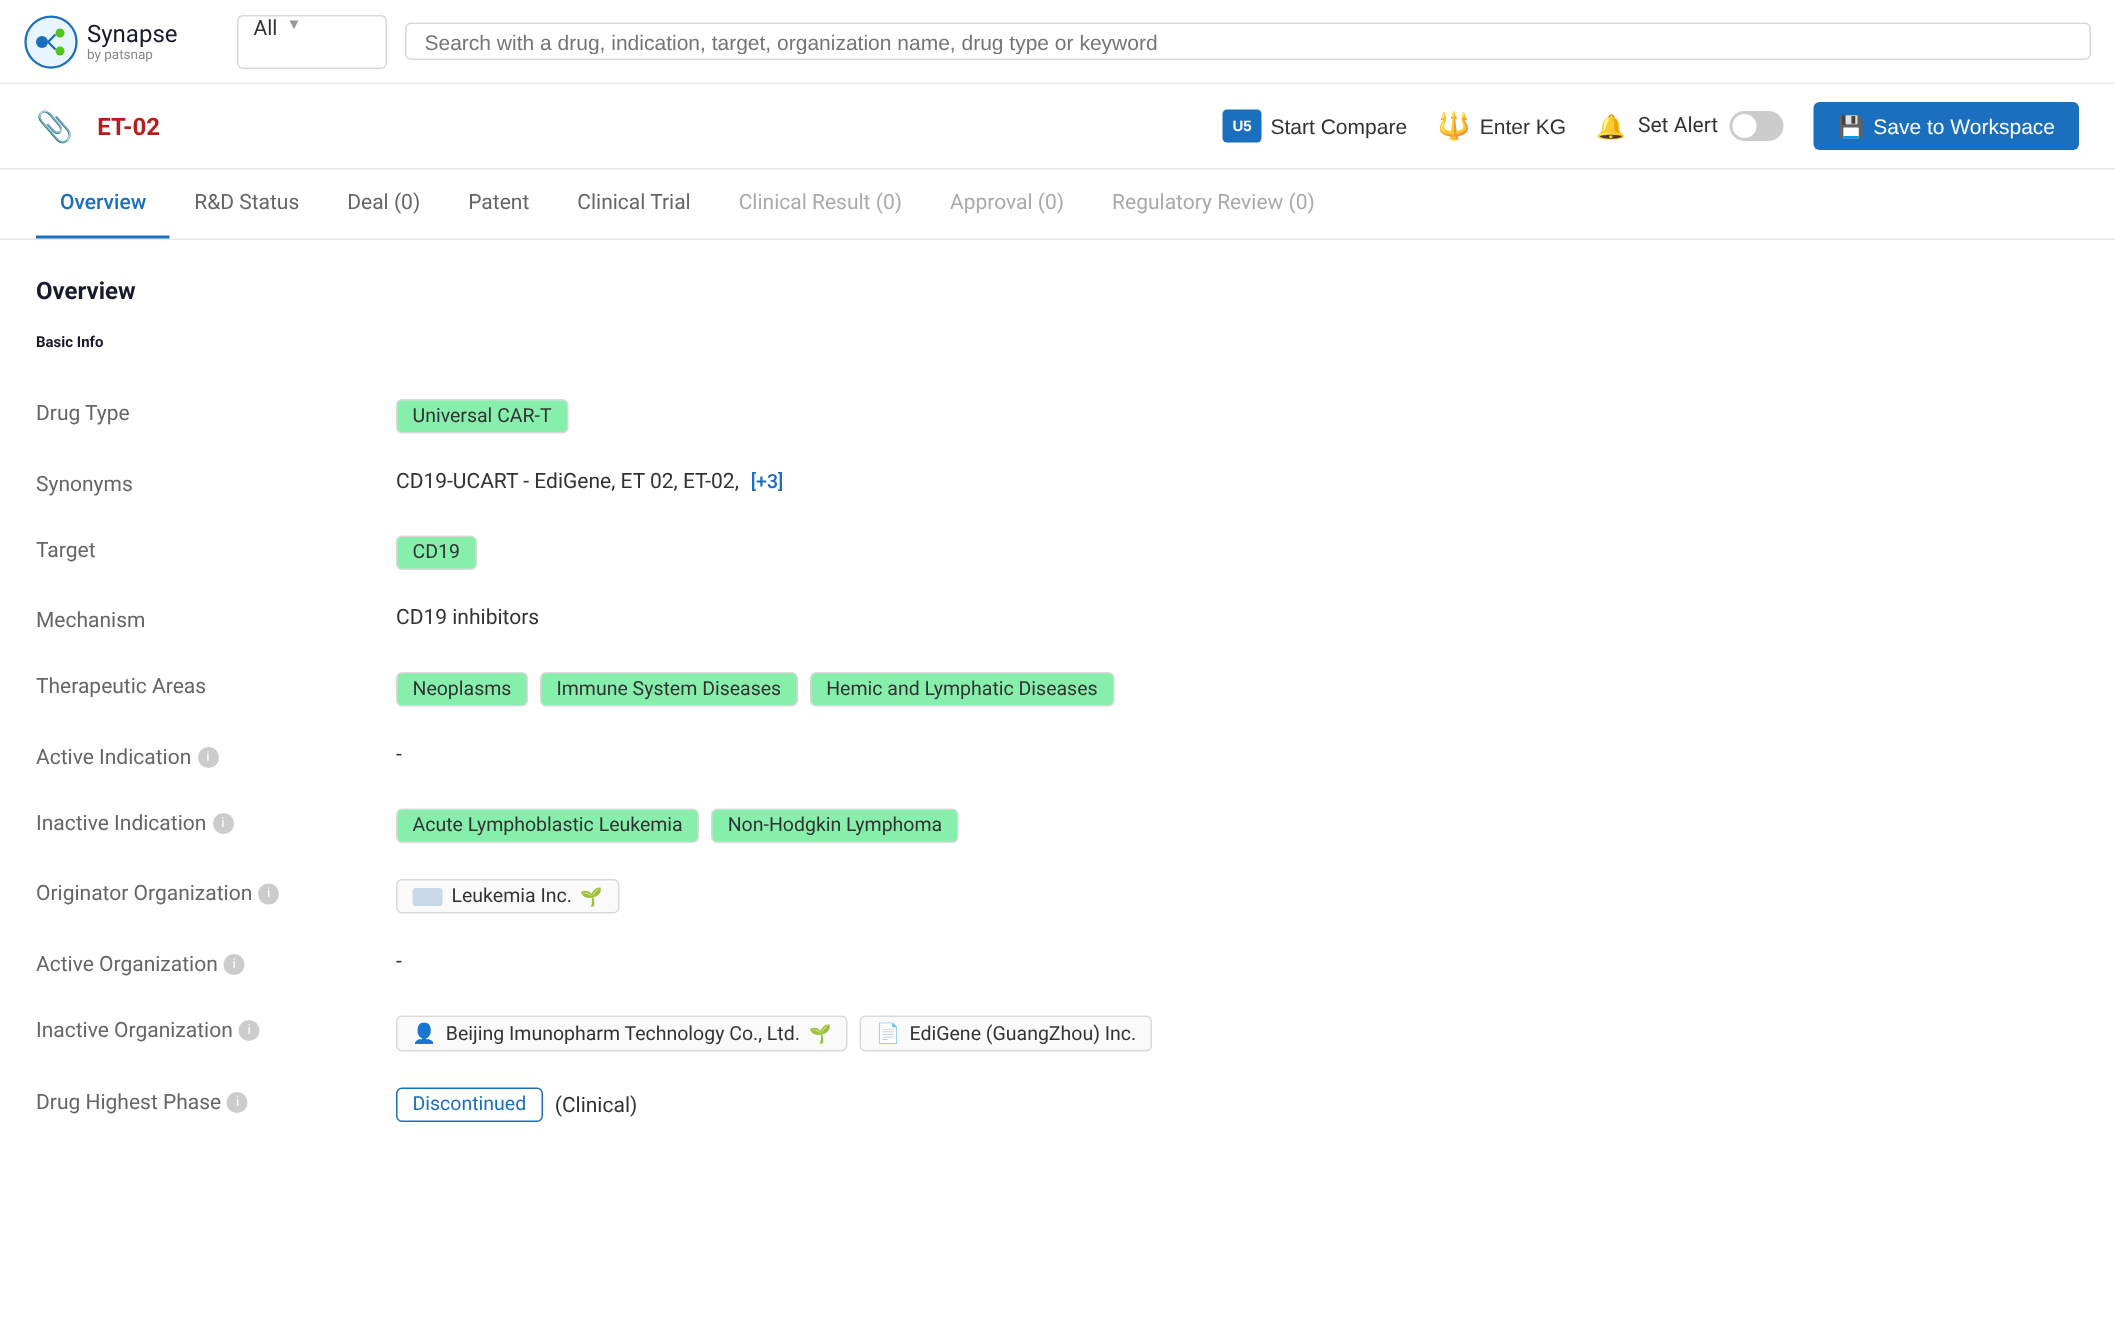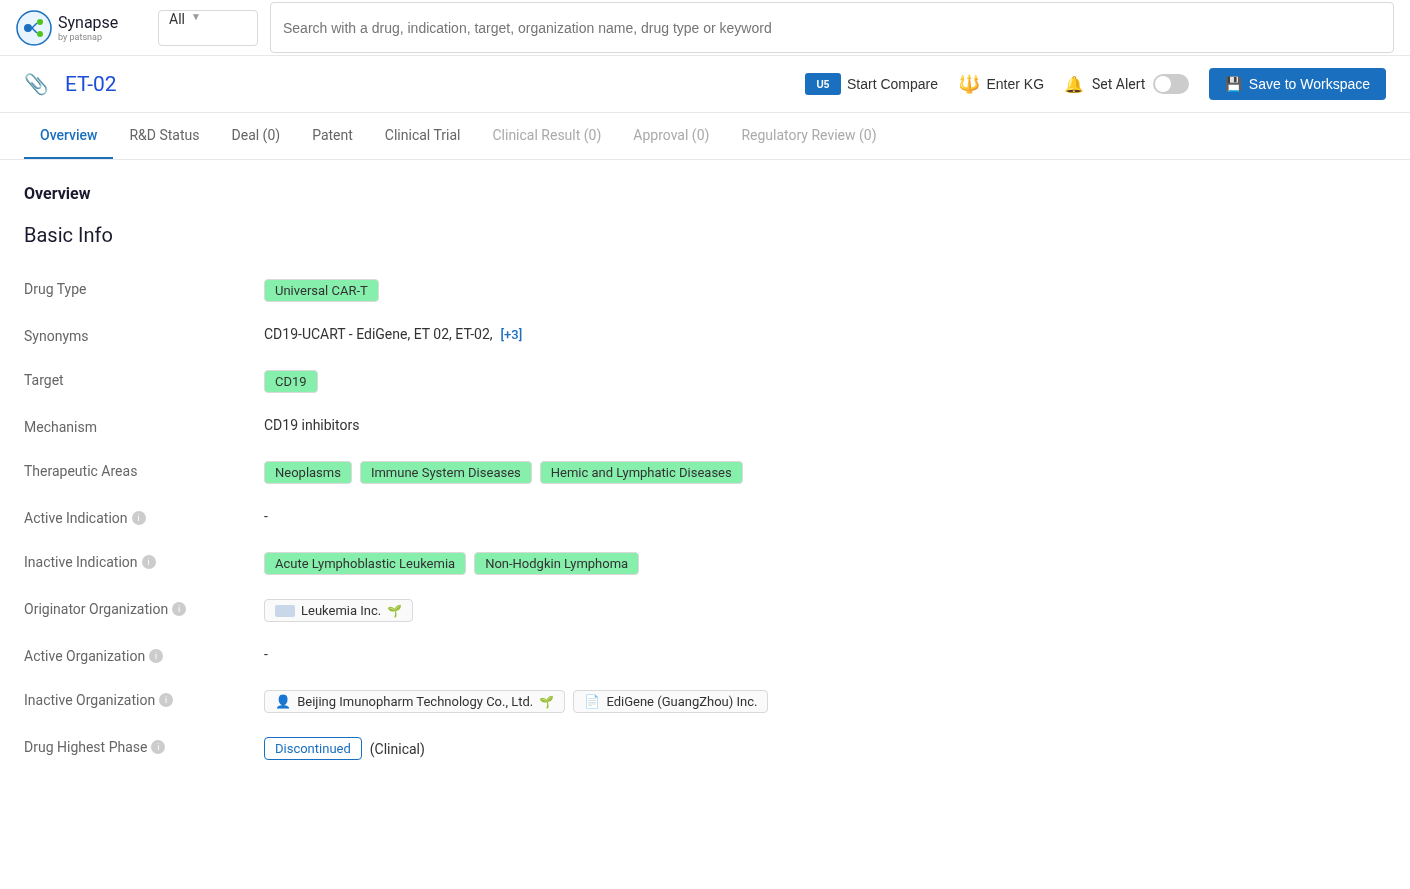--- a/index.html
+++ b/index.html
@@ -13,33 +13,33 @@
     .logo-area { display: flex; align-items: center; gap: 6px; min-width: 130px; }
 
     .search-dropdown {
       display: flex; align-items: flex-start; border: 1px solid #d9d9d9; border-radius: 4px; height: 36px;
       min-width: 100px; padding: 0 10px; gap: 6px; cursor: pointer; background: #fff;
     }
     .search-dropdown span { font-size: 14px; color: #333; }
     .search-dropdown .chevron { color: #999; font-size: 10px; }
 
     .search-input-wrap {
-      flex: 1; border: 1px solid #d9d9d9; border-radius: 4px; height: 51px;
+      flex: 1; border: 1px solid #d9d9d9; border-radius: 4px; height: 25px;
       display: flex; align-items: center; padding: 0 12px;
     }
     .search-input-wrap input {
       border: none; outline: none; width: 100%; font-size: 14px; color: #666;
     }
 
     
     .drug-header {
       display: flex; align-items: center; padding: 12px 24px; border-bottom: 1px solid #e8e8e8;
       gap: 16px;
     }
-    .drug-name { font-size: 21px; font-weight: 400; color: #1d4ed8; }
+    .drug-name { font-size: 16px; font-weight: 700; color: #b91c1c; }
     .drug-actions { margin-left: auto; display: flex; align-items: center; gap: 20px; }
     .action-btn {
       display: flex; align-items: center; gap: 6px; cursor: pointer; font-size: 14px;
       color: #333; background: none; border: none; padding: 0;
     }
     .action-btn-blue {
       background: #1a6fbf; color: white; border: none; border-radius: 4px;
       padding: 8px 16px; display: flex; align-items: center; gap: 6px;
       font-size: 14px; cursor: pointer;
     }
@@ -53,21 +53,21 @@
     }
     .tab {
       padding: 14px 16px; font-size: 14px; color: #666; cursor: pointer;
       border-bottom: 2px solid transparent; white-space: nowrap;
     }
     .tab.active { color: #1a6fbf; border-bottom-color: #1a6fbf; font-weight: 500; }
 
     
     .content { padding: 24px; max-width: 1380px; }
     .section-title { font-size: 16px; font-weight: 700; color: #1a1a2e; margin-bottom: 20px; }
-    .subsection-title { font-size: 20px; font-weight: 400; color: #1a1a2e; margin-bottom: 20px; margin-top: 20px; }
+    .subsection-title { font-size: 10px; font-weight: 700; color: #1a1a2e; margin-bottom: 20px; margin-top: 20px; }
 
     .info-row {
       display: flex; align-items: flex-start; padding: 12px 0; border: none; min-height: 44px;
     }
     .info-label {
       width: 240px; min-width: 240px; font-size: 14px; color: #666; display: flex; align-items: center; gap: 4px;
       padding-top: 2px;
     }
     .info-label .info-icon { width: 14px; height: 14px; border-radius: 50%; background: #ccc; color: white; font-size: 9px; display: inline-flex; align-items: center; justify-content: center; cursor: pointer; }
     .info-value { flex: 1; font-size: 14px; color: #333; display: flex; flex-wrap: wrap; align-items: center; gap: 8px; }
@@ -90,21 +90,21 @@
     }
     .growth-icon { color: #52c41a; font-size: 12px; }
 
     
     .synapse-logo {
       display: flex; flex-direction: column; align-items: flex-start;
     }
 
     .compare-icon { 
       display: inline-flex; align-items: center; justify-content: center;
-      width: 36px; height: 22px; background: #1a6fbf; border-radius: 3px;
+      width: 26px; height: 22px; background: #1a6fbf; border-radius: 3px;
       color: white; font-size: 10px; font-weight: 700; margin-left: 44px;
     }
   </style>
 </head>
 <body>
 
 <div class="top-header">
   <div class="logo-area">
 
     <svg width="36" height="36" viewBox="0 0 36 36">

